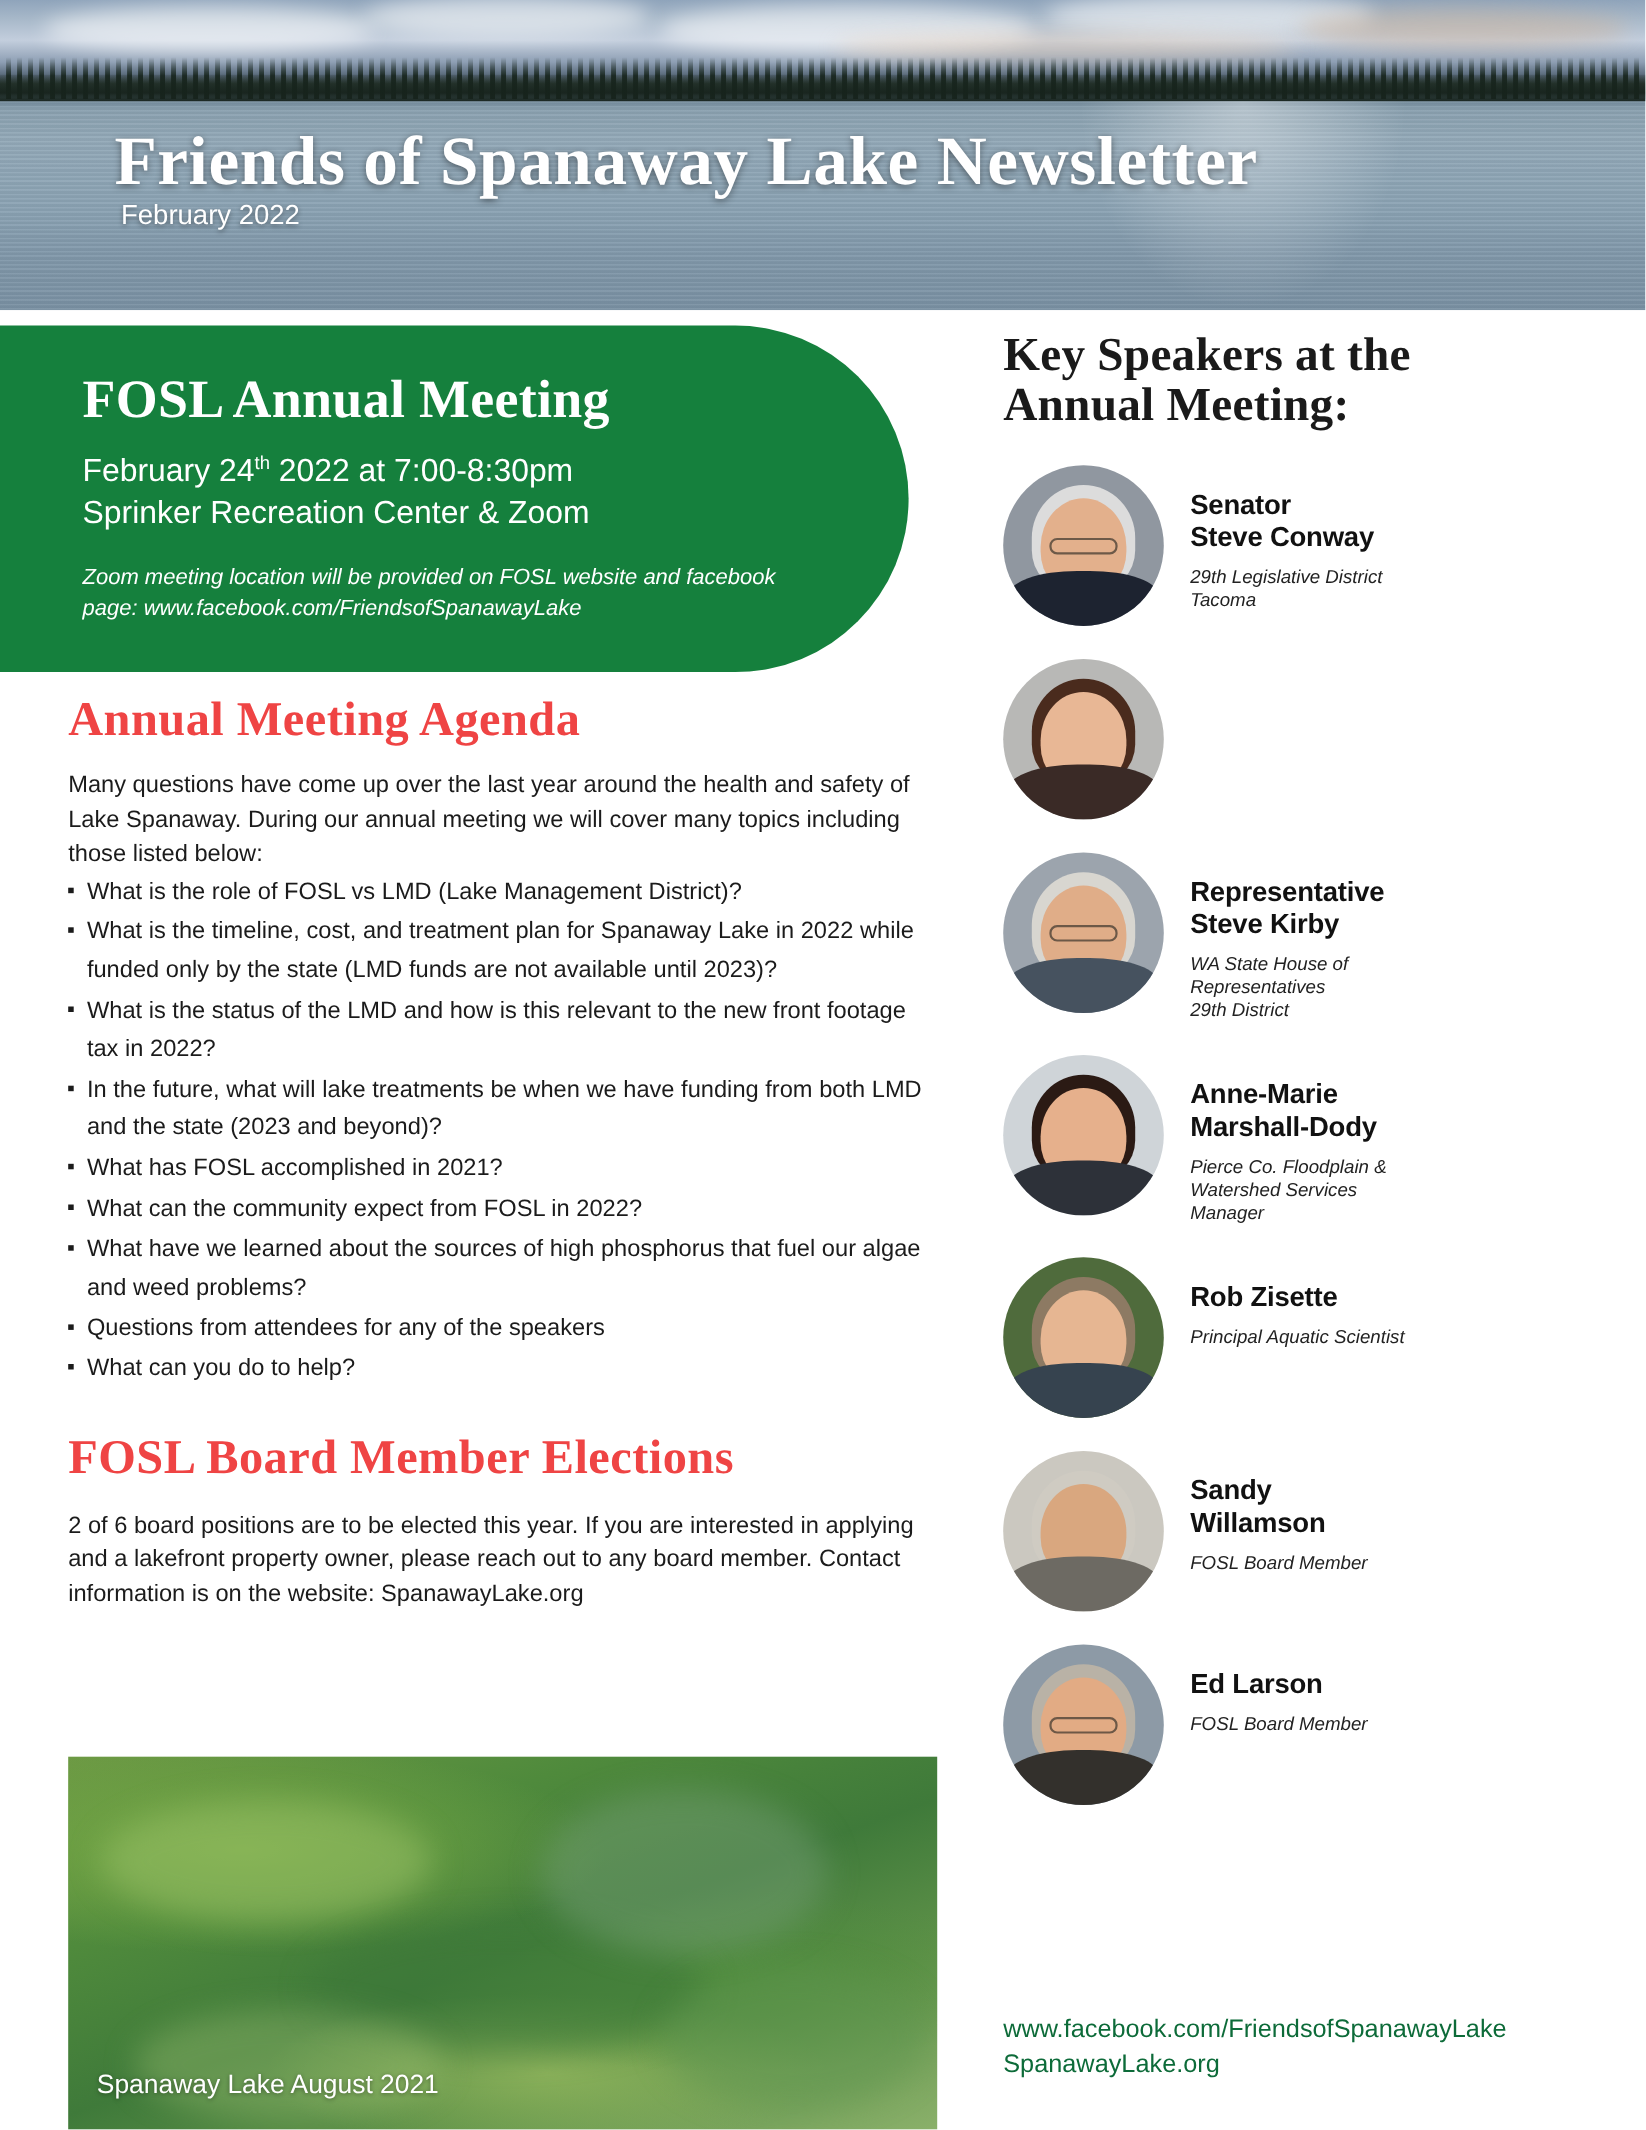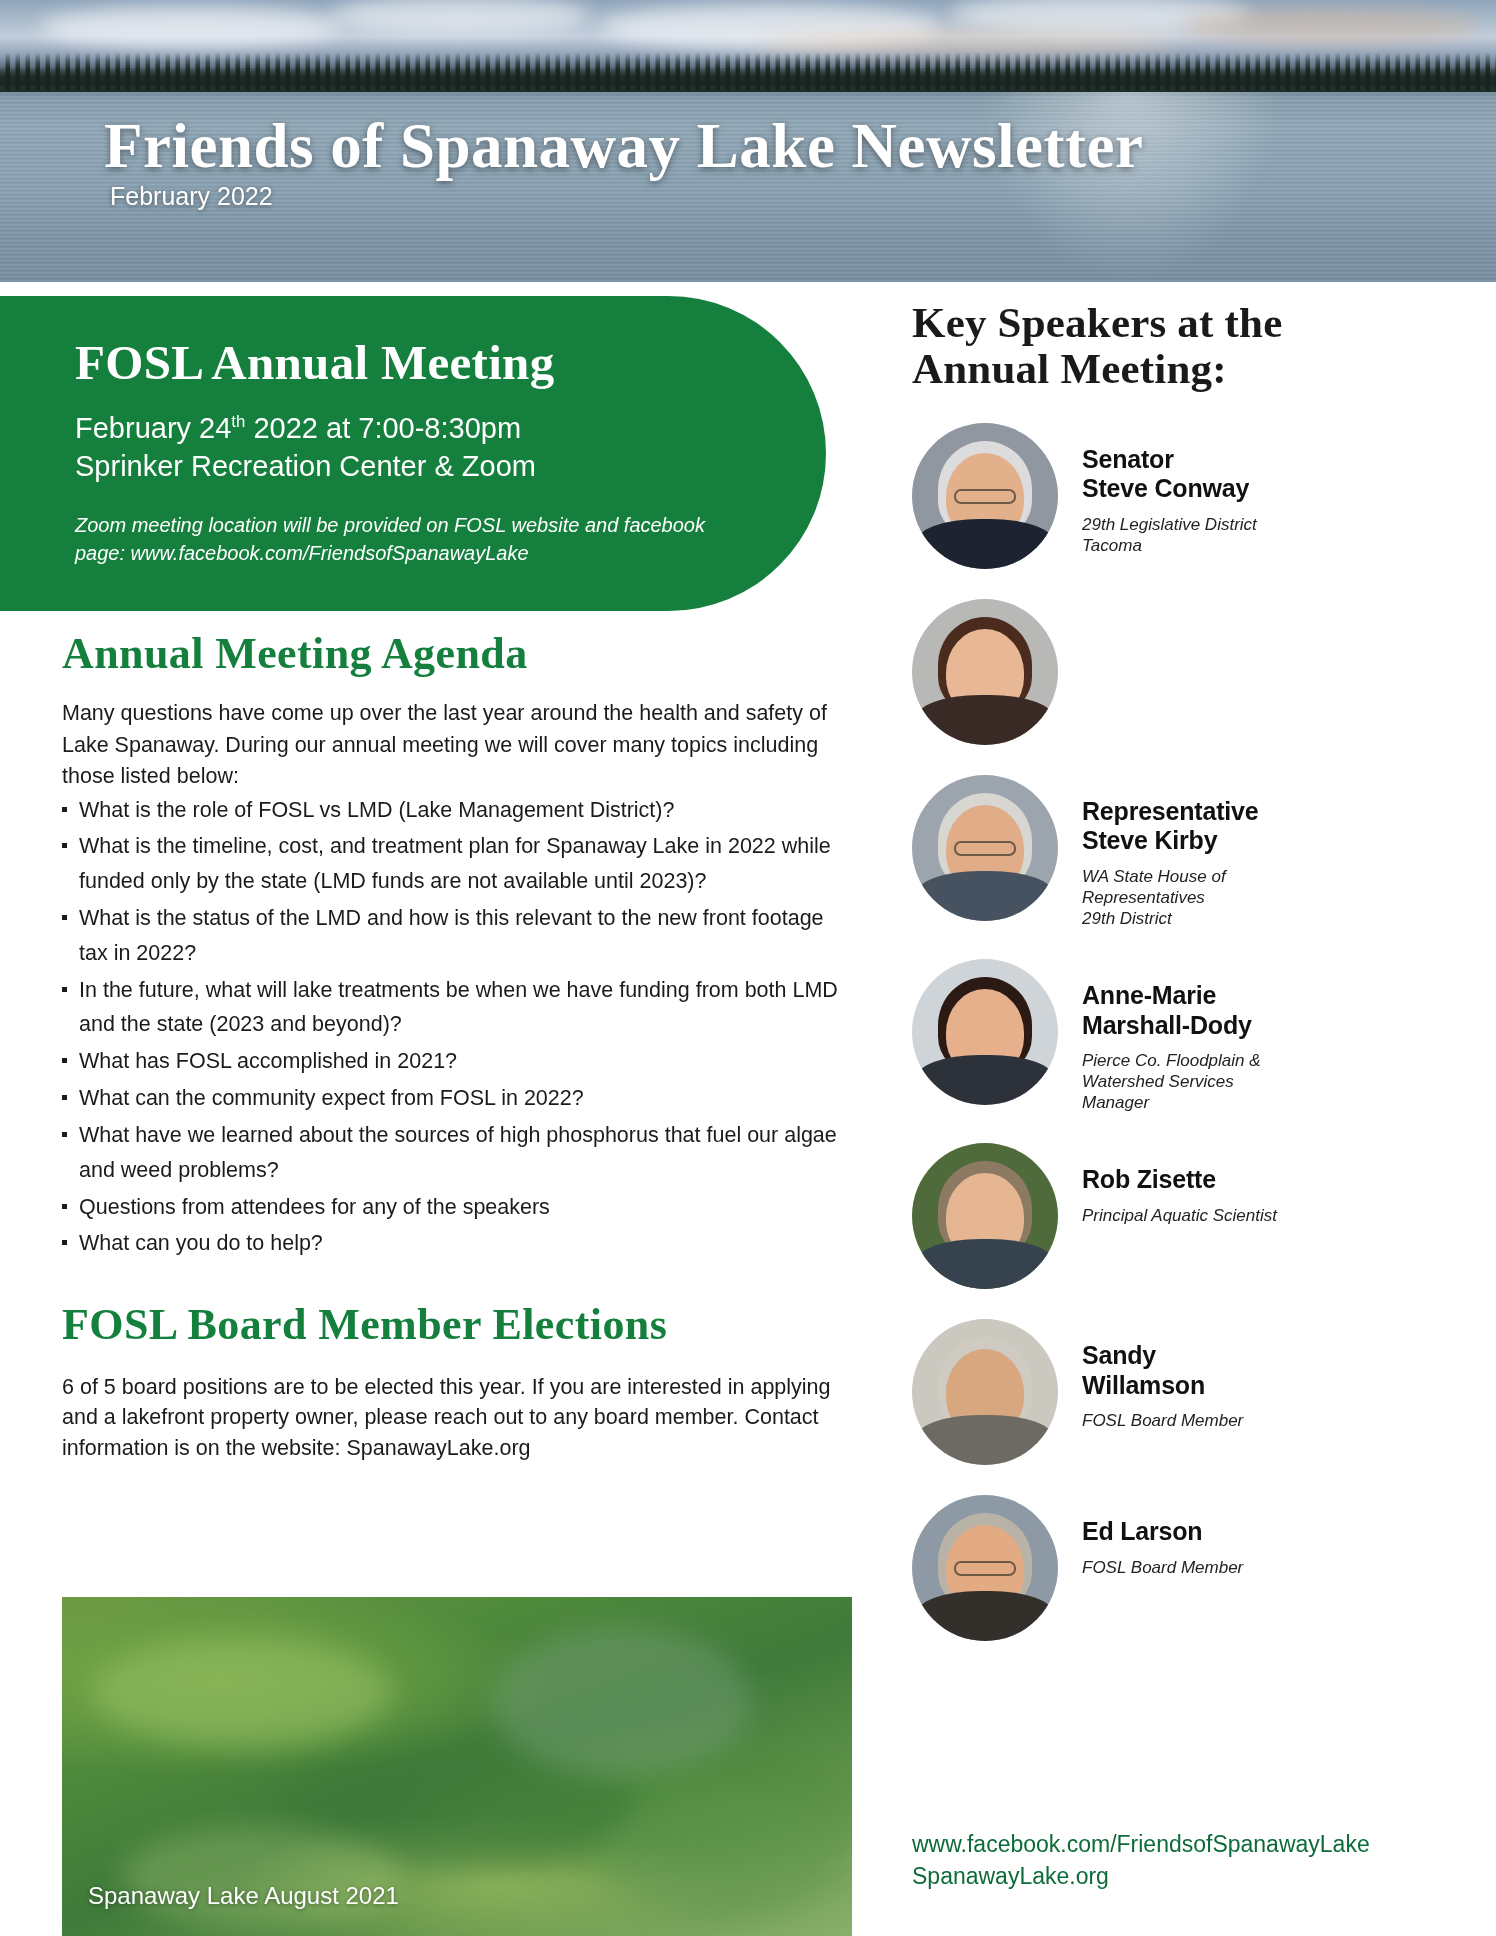--- a/index.html
+++ b/index.html
@@ -137,21 +137,21 @@
   
   .left-col {
     position: absolute;
     left: 62px; top: 630px;
     width: 790px;
   }
   .section-h {
     font-family: "Liberation Serif", serif;
     font-size: 44px;
     font-weight: 700;
-    color: #15803d;
+    color: #ef4444;
     letter-spacing: 0.4px;
     line-height: 1.1;
   }
   .body-p {
     margin-top: 20px;
     font-size: 21.5px;
     line-height: 1.46;
     color: #1b1b1b;
     max-width: 782px;
   }
@@ -333,21 +333,21 @@
         <li>What is the status of the LMD and how is this relevant to the new front footage tax in 2022?</li>
         <li>In the future, what will lake treatments be when we have funding from both LMD and the state (2023 and beyond)?</li>
         <li>What has FOSL accomplished in 2021?</li>
         <li>What can the community expect from FOSL in 2022?</li>
         <li>What have we learned about the sources of high phosphorus that fuel our algae and weed problems?</li>
         <li>Questions from attendees for any of the speakers</li>
         <li>What can you do to help?</li>
       </ul>
 
     <div class="section-h elections-h">FOSL Board Member Elections</div>
-    <div class="elections-p">6 of 5 board positions are to be elected this year. If you are interested in applying and a lakefront property owner, please reach out to any board member. Contact information is on the website: SpanawayLake.org</div>
+    <div class="elections-p">2 of 6 board positions are to be elected this year. If you are interested in applying and a lakefront property owner, please reach out to any board member. Contact information is on the website: SpanawayLake.org</div>
   </div>
 
   <div class="algae-photo">
     <div class="algae-swirl" style="left:30px;  top:40px;  width:300px; height:110px; background:rgba(150,190,100,0.55);"></div>
     <div class="algae-swirl" style="left:220px; top:150px; width:360px; height:120px; background:rgba(60,120,55,0.5);"></div>
     <div class="algae-swirl" style="left:430px; top:30px;  width:260px; height:150px; background:rgba(120,160,120,0.45);"></div>
     <div class="algae-swirl" style="left:540px; top:190px; width:240px; height:130px; background:rgba(95,150,80,0.5);"></div>
     <div class="algae-swirl" style="left:60px;  top:230px; width:280px; height:100px; background:rgba(170,200,120,0.35);"></div>
     <div class="algae-caption">Spanaway Lake August 2021</div>
   </div>

